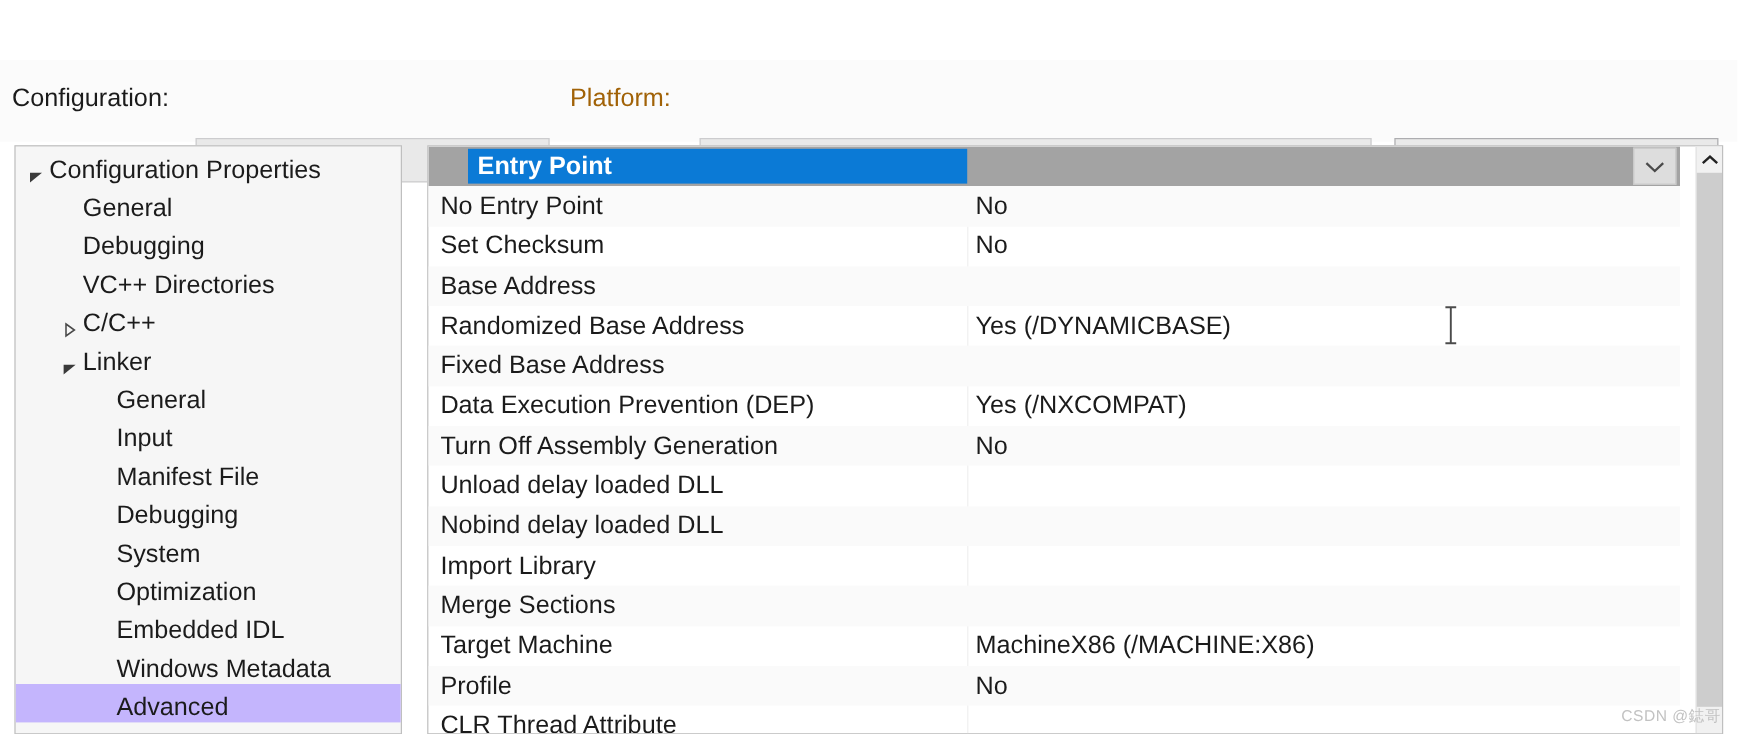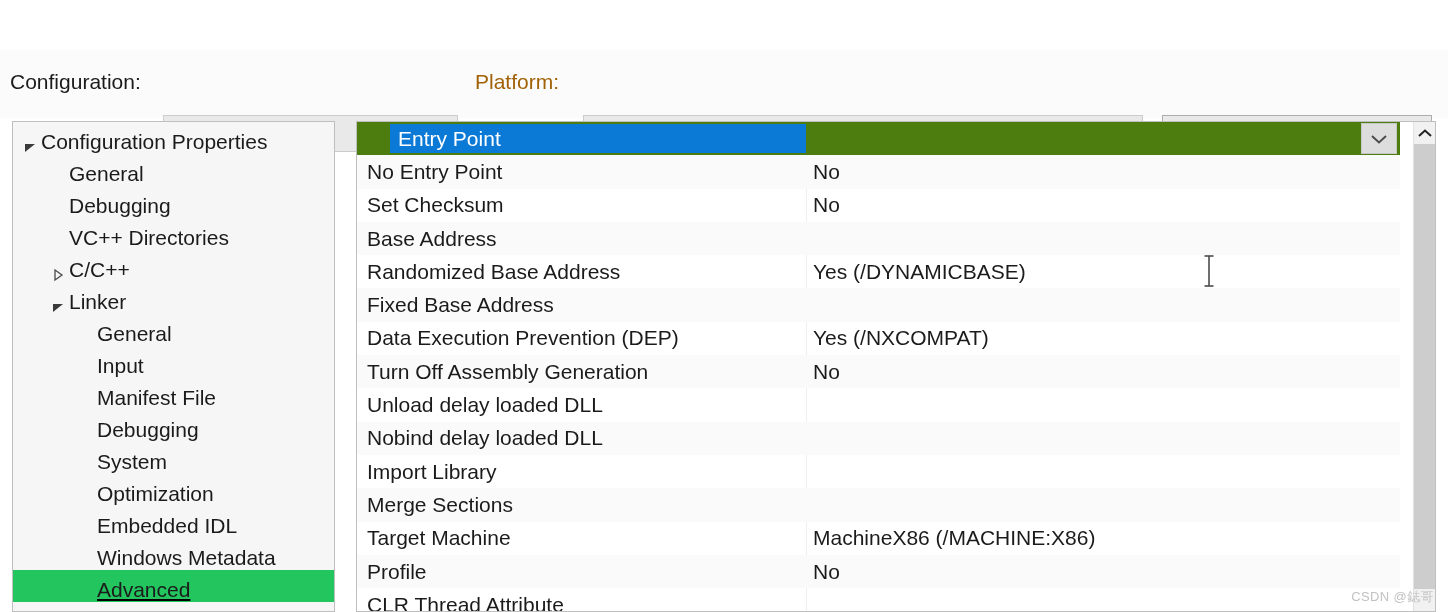--- a/index.html
+++ b/index.html
@@ -112,21 +112,21 @@
     overflow: hidden;
   }
   .tree-item {
     position: relative;
     height: 32px;
     display: flex;
     align-items: flex-end;
     white-space: nowrap;
     cursor: default;
   }
-  .tree-item.selected { background: #22c55e; text-decoration: underline; }
+  .tree-item.selected { background: #c4b5fd; }
   .tree-item .tw {
     width: 22px;
     display: flex;
     align-items: center;
     justify-content: center;
     flex: 0 0 22px;
   }
   .tree-item .lbl {
     font-size: 21px;
     color: #1b1b1b;
@@ -178,21 +178,21 @@
     background: #0b7ad6;
     color: #ffffff;
     height: 29px;
     display: flex;
     align-items: center;
     width: 416px;
     flex: 0 0 416px;
     margin-left: 33px;
     padding-left: 8px;
   }
-  .grow.selected { background: #4d7c0f; }
+  .grow.selected { background: #a3a3a3; font-weight: bold; }
 
   
   #col-divider {
     position: absolute;
     left: 449px; top: 0;
     width: 1px; height: 100%;
     background: #efefef;
   }
 
   

